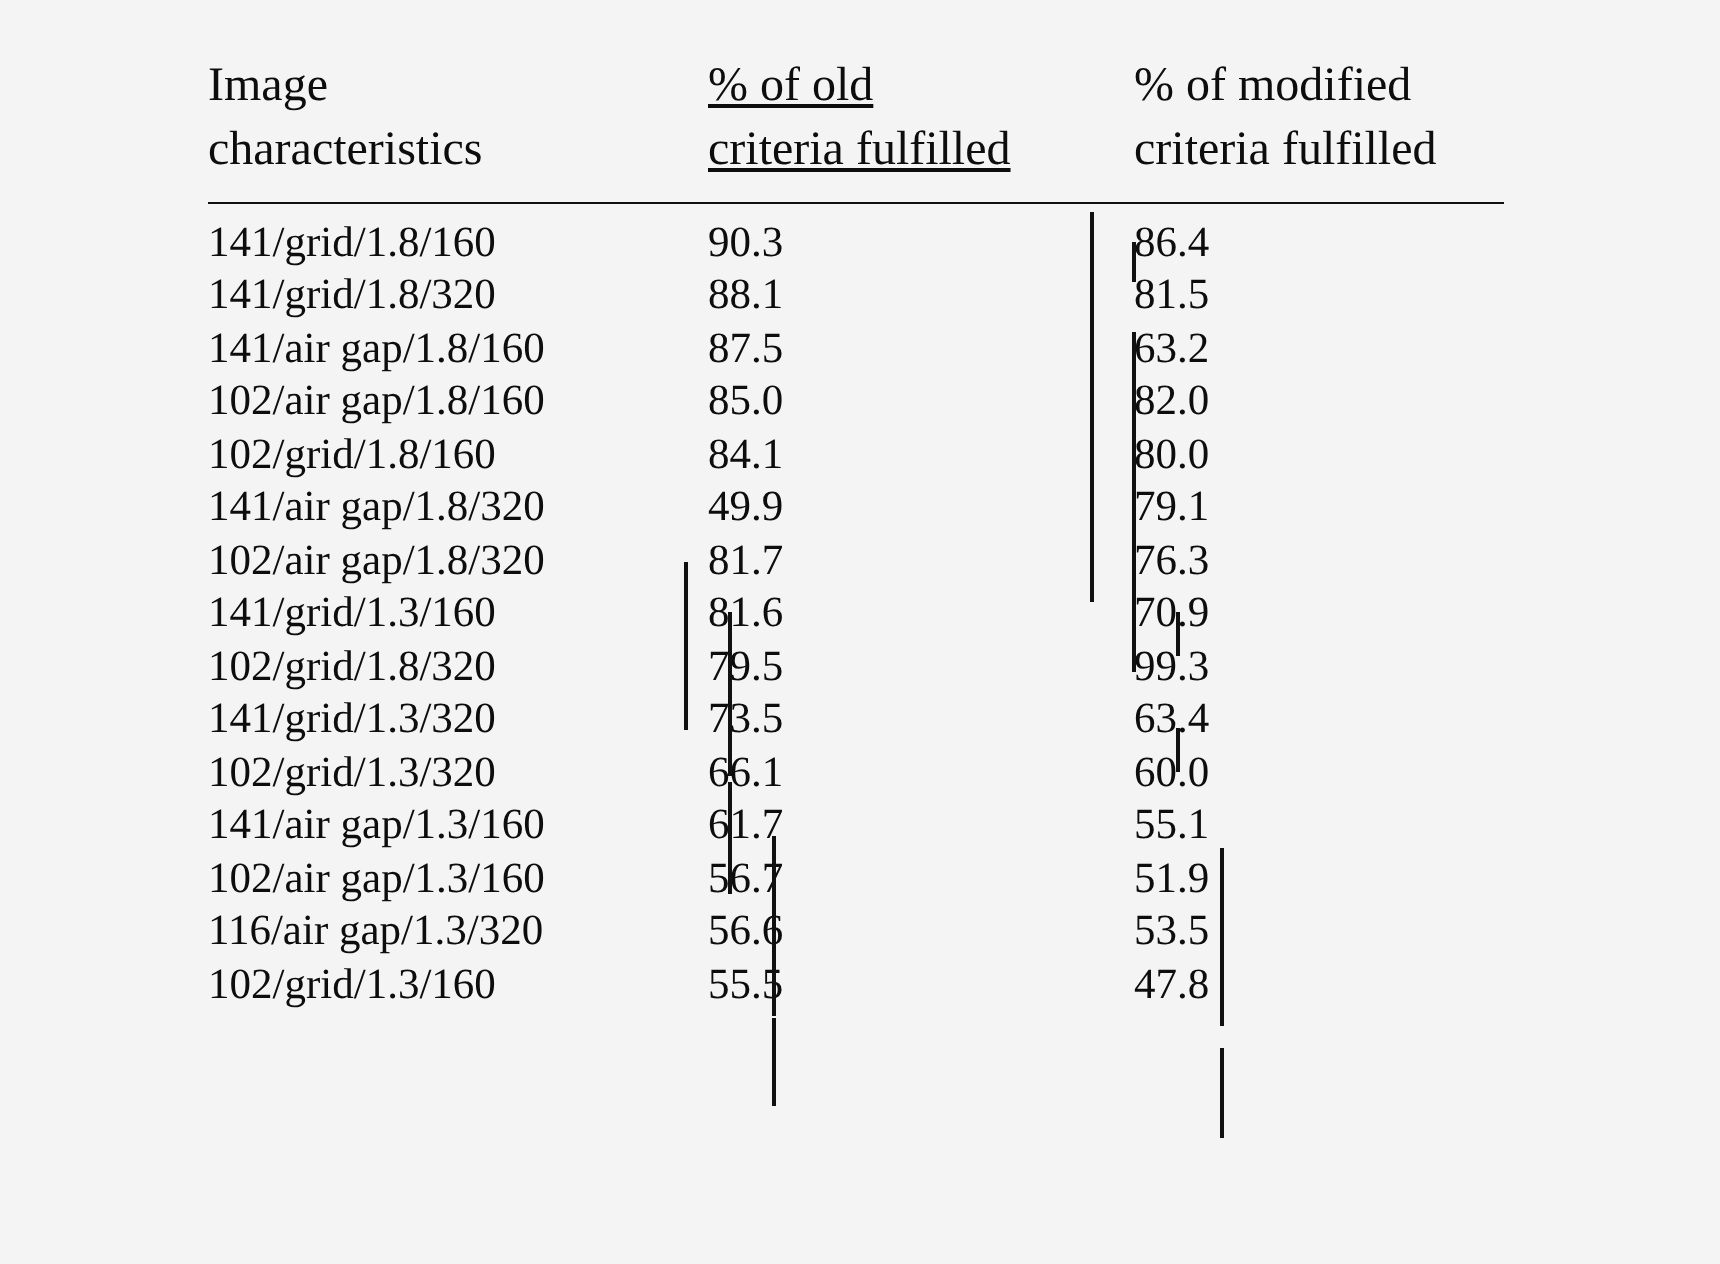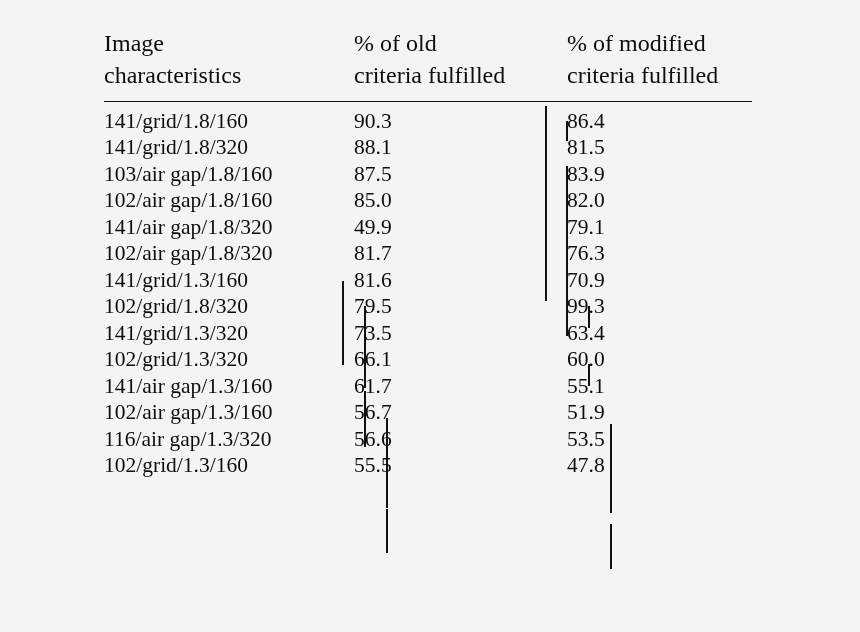--- a/index.html
+++ b/index.html
@@ -26,21 +26,21 @@
     line-height: 1.33;
   }
   table.data-table th {
     font-weight: normal;
     text-align: left;
     vertical-align: top;
     padding: 0 0 3px 0;
     white-space: pre-line;
   }
   th.col-char { width: 250px; }
-  th.col-old  { width: 213px; }
+  th.col-old  { width: 213px; text-decoration: underline; }
   th.col-mod  { width: 197px; margin-top: 26px; }
   .rule {
     height: 0;
     border-top: 1.6px solid #111;
     margin: 6px 0 7px 0;
     width: 648px;
   }
   table.body-table {
     border-collapse: collapse;
     font-size: 21.5px;
@@ -102,31 +102,38 @@
           <td class="c-modmark"></td>
         </tr>
         <tr>
           <td class="c-char">141/grid/1.8/320</td>
           <td class="c-old">88.1</td>
           <td class="c-oldmark"></td>
           <td class="c-mod">81.5</td>
           <td class="c-modmark"></td>
         </tr>
         <tr>
-          <td class="c-char">103/air gap/1.8/160</td>
+          <td class="c-char">141/air gap/1.8/160</td>
           <td class="c-old">87.5</td>
           <td class="c-oldmark"></td>
-          <td class="c-mod">83.9</td>
+          <td class="c-mod">63.2</td>
           <td class="c-modmark"></td>
         </tr>
         <tr>
           <td class="c-char">102/air gap/1.8/160</td>
           <td class="c-old">85.0</td>
           <td class="c-oldmark"></td>
           <td class="c-mod">82.0</td>
+          <td class="c-modmark"></td>
+        </tr>
+        <tr>
+          <td class="c-char">102/grid/1.8/160</td>
+          <td class="c-old">84.1</td>
+          <td class="c-oldmark"></td>
+          <td class="c-mod">80.0</td>
           <td class="c-modmark"></td>
         </tr>
         <tr>
           <td class="c-char">141/air gap/1.8/320</td>
           <td class="c-old">49.9</td>
           <td class="c-oldmark"></td>
           <td class="c-mod">79.1</td>
           <td class="c-modmark"></td>
         </tr>
         <tr>

